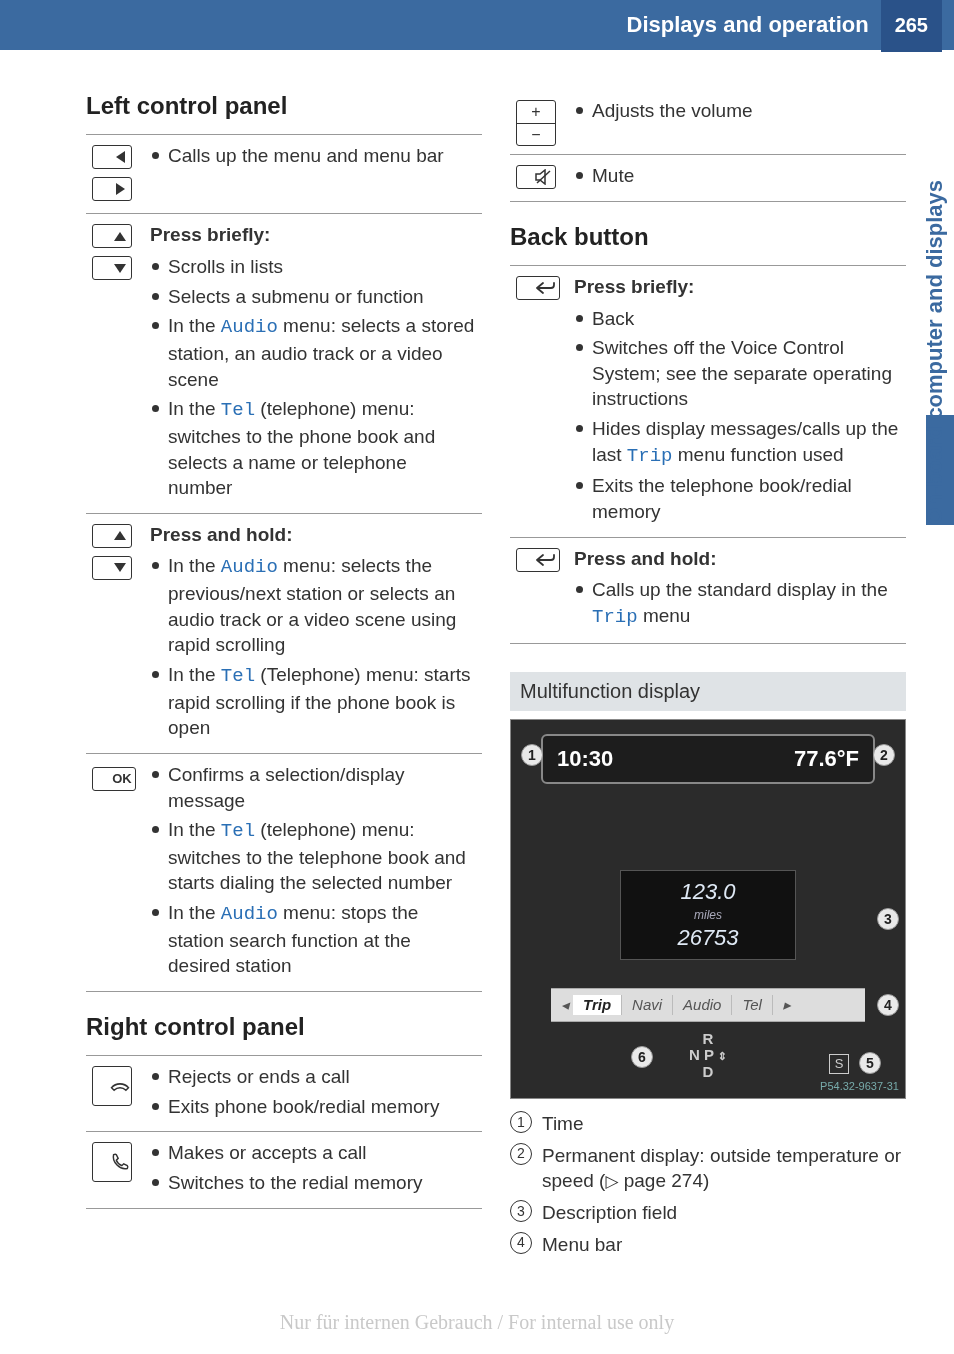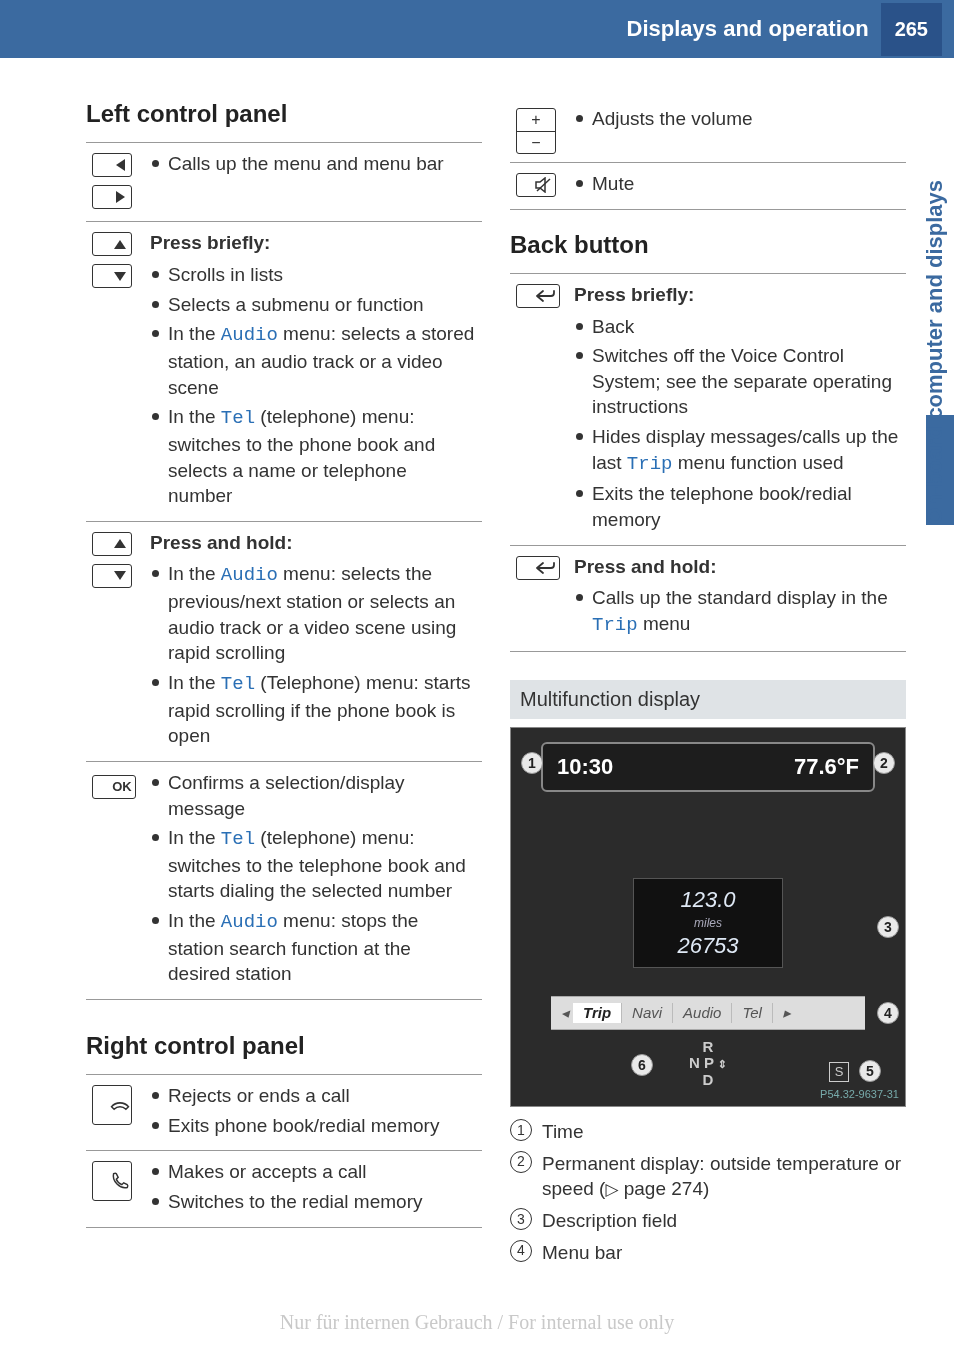--- a/index.html
+++ b/index.html
@@ -8,21 +8,21 @@
     width: 954px;
     height: 1354px;
     position: relative;
     color: #333;
     font-size: 19px;
     line-height: 1.35;
   }
   .header-bar {
     background: #3b6aa0;
     color: #fff;
-    height: 58px;
+    height: 50px;
     display: flex;
     align-items: center;
     justify-content: flex-end;
     padding-right: 12px;
   }
   .header-title {
     font-weight: bold;
     font-size: 22px;
     padding-right: 12px;
   }
@@ -189,21 +189,21 @@
   
   .disp-top {
     position:absolute; top:14px; left:30px; right:30px; height:50px;
     border:2px solid #888; border-radius:6px;
     display:flex; align-items:center; justify-content:space-between;
     padding:0 14px; background:#1d1d1d;
     font-weight:bold; font-size:22px; color:#fff;
   }
   .disp-center {
     position:absolute; top:150px; left:50%; transform:translateX(-50%);
-    width:150px; text-align:center; background:#111;
+    width:176px; text-align:center; background:#111;
     border:1px solid #555; padding:6px 0;
   }
   .disp-center .big { font-size:22px; font-style:italic; color:#dfe9f5; }
   .disp-center .sm  { font-size:12px; font-style:italic; color:#aab; }
   .disp-menu {
     position:absolute; bottom:76px; left:40px; right:40px; height:34px;
     background:#ddd; display:flex; align-items:center; color:#555;
     font-size:15px; border-top:1px solid #aaa; border-bottom:1px solid #aaa;
   }
   .disp-menu span { padding:0 10px; border-right:1px solid #bbb; font-style:italic;}
@@ -314,21 +314,21 @@
                 <li>In the <span class="menu-link">Audio</span> menu: stops the station search function at the desired station</li>
               </ul>
         </td>
       </tr>
       <tr class="rule">
             <td colspan="2" style="padding:0;height:1px"></td>
           </tr>
     </tbody>
       </table>
 
-    <h2 style="margin-top:29px">Right control panel</h2>
+    <h2 style="margin-top:18px">Right control panel</h2>
 
     <table class="ctrl">
       <tbody>
           <tr class="rule">
         <td class="icon-cell">
           <div class="key square">
             <svg width="26" height="20" viewBox="0 0 26 20">
                   <path d="M3 12 C8 6 18 6 23 12 L20 15 C16 11 10 11 6 15 Z" fill="none" stroke="#333" stroke-width="1.8"></path>
                 </svg>
           </div>

